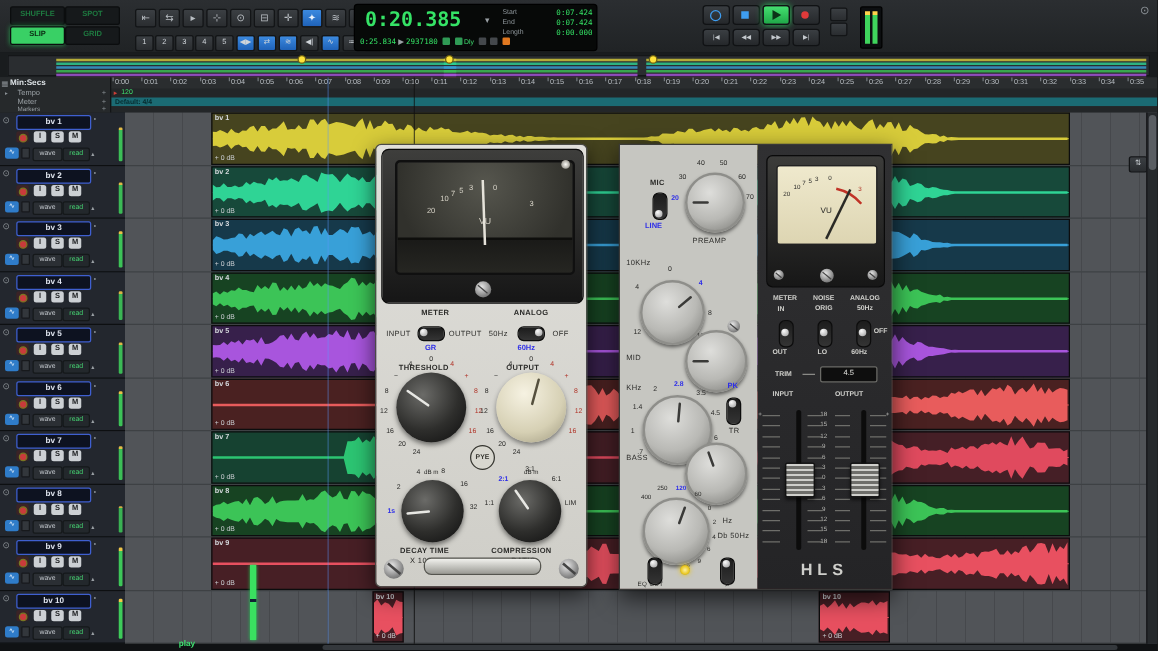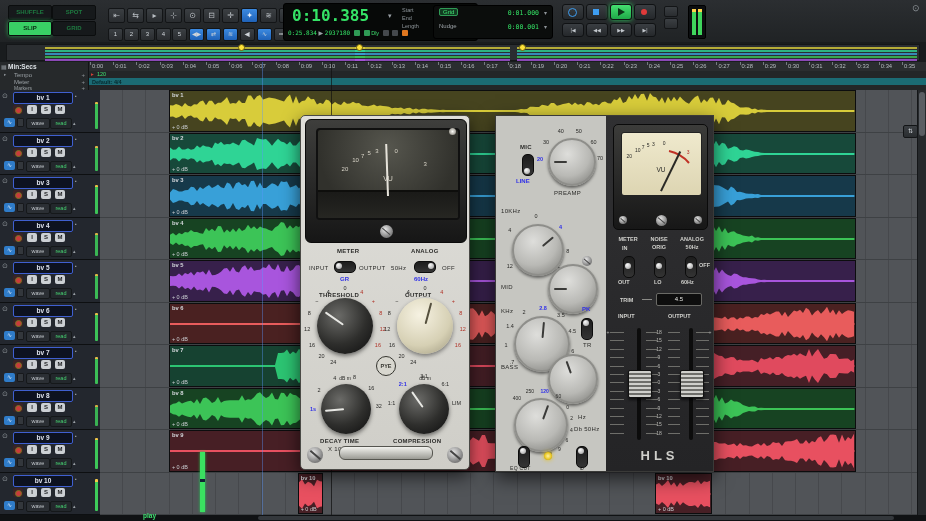--- a/index.html
+++ b/index.html
@@ -151,21 +151,21 @@
 
   <div id="toolbar">
     <div class="modebtn" style="left:8px;top:5px;">SHUFFLE</div>
     <div class="modebtn" style="left:52px;top:5px;">SPOT</div>
     <div class="modebtn lit" style="left:8px;top:21px;">SLIP</div>
     <div class="modebtn" style="left:52px;top:21px;">GRID</div>
     <div id="tools-top" class="abs" style="left:108px;top:4px;"><div class="tbtn" style="position: relative; display: inline-block; margin-right: 2px;">⇤</div><div class="tbtn" style="position: relative; display: inline-block; margin-right: 2px;">⇆</div><div class="tbtn" style="position: relative; display: inline-block; margin-right: 2px;">▸</div><div class="tbtn" style="position: relative; display: inline-block; margin-right: 2px;">⊹</div><div class="tbtn" style="position: relative; display: inline-block; margin-right: 2px;">⊙</div><div class="tbtn" style="position: relative; display: inline-block; margin-right: 2px;">⊟</div><div class="tbtn" style="position: relative; display: inline-block; margin-right: 2px;">✛</div><div class="tbtn blue" style="position: relative; display: inline-block; margin-right: 2px;">✦</div><div class="tbtn" style="position: relative; display: inline-block; margin-right: 2px;">≋</div><div class="tbtn" style="position: relative; display: inline-block; margin-right: 2px;">✎</div></div>
     <div id="tools-bottom" class="abs" style="left:108px;top:22px;"><div class="tbtn sm" style="position: relative; display: inline-block; margin-right: 1px;">1</div><div class="tbtn sm" style="position: relative; display: inline-block; margin-right: 1px;">2</div><div class="tbtn sm" style="position: relative; display: inline-block; margin-right: 1px;">3</div><div class="tbtn sm" style="position: relative; display: inline-block; margin-right: 1px;">4</div><div class="tbtn sm" style="position: relative; display: inline-block; margin-right: 1px;">5</div><div class="tbtn sm blue" style="position: relative; display: inline-block; margin: 0px 1px;">◀▶</div><div class="tbtn sm blue" style="position: relative; display: inline-block; margin: 0px 1px;">⇄</div><div class="tbtn sm blue" style="position: relative; display: inline-block; margin: 0px 1px;">≋</div><div class="tbtn sm" style="position: relative; display: inline-block; margin: 0px 1px;">◀|</div><div class="tbtn sm blue" style="position: relative; display: inline-block; margin: 0px 1px;">∿</div><div class="tbtn sm" style="position: relative; display: inline-block; margin: 0px 1px;">≔</div><div class="tbtn sm" style="position: relative; display: inline-block; margin: 0px 1px;">⧉</div></div>
 
     <div id="led-panel">
-      <div id="main-counter" class="led">0:10.385</div>
+      <div id="main-counter" class="led">0:20.385</div>
       <div id="counter-caret">▾</div>
       <div class="sel-row" style="top:3px;">
         <span class="lab">Start</span>
         <span class="val led">0:07.424</span></div>
       <div class="sel-row" style="top:11px;">
         <span class="lab">End</span>
         <span class="val led">0:07.424</span></div>
       <div class="sel-row" style="top:19px;">
         <span class="lab">Length</span>
         <span class="val led">0:00.000</span></div>
@@ -175,30 +175,20 @@
         <span class="led">2937180</span>
         <span class="mini-ic" style="background:#2f9a55;"></span>
         <span class="mini-ic" style="background:#2f9a55;"></span>
         <span style="color:#3fe070;font-size:5.5px;">Dly</span>
         <span class="mini-ic" style="background:#44484c;"></span>
         <span class="mini-ic" style="background:#44484c;"></span>
         <span class="mini-ic" style="background:#e07820;"></span>
       </div>
     </div>
 
-    <div id="gn-panel">
-      <div class="gn-row" style="top:3px;">
-        <span class="gn-lab boxed">Grid</span>
-        <span class="gn-val led">0:01.000</span>
-        <span class="gn-caret">▾</span></div>
-      <div class="gn-row" style="top:17px;">
-        <span class="gn-lab">Nudge</span>
-        <span class="gn-val led">0:00.001</span>
-        <span class="gn-caret">▾</span></div>
-    </div>
 
     <div id="transport">
       <div class="tr-btn" style="left:0;">
           <span class="ic-online"></span>
         </div>
       <div class="tr-btn" style="left:24px;">
           <span class="ic-stop"></span>
         </div>
       <div class="tr-btn play-lit" style="left:48px;">
           <span class="ic-play"></span>

